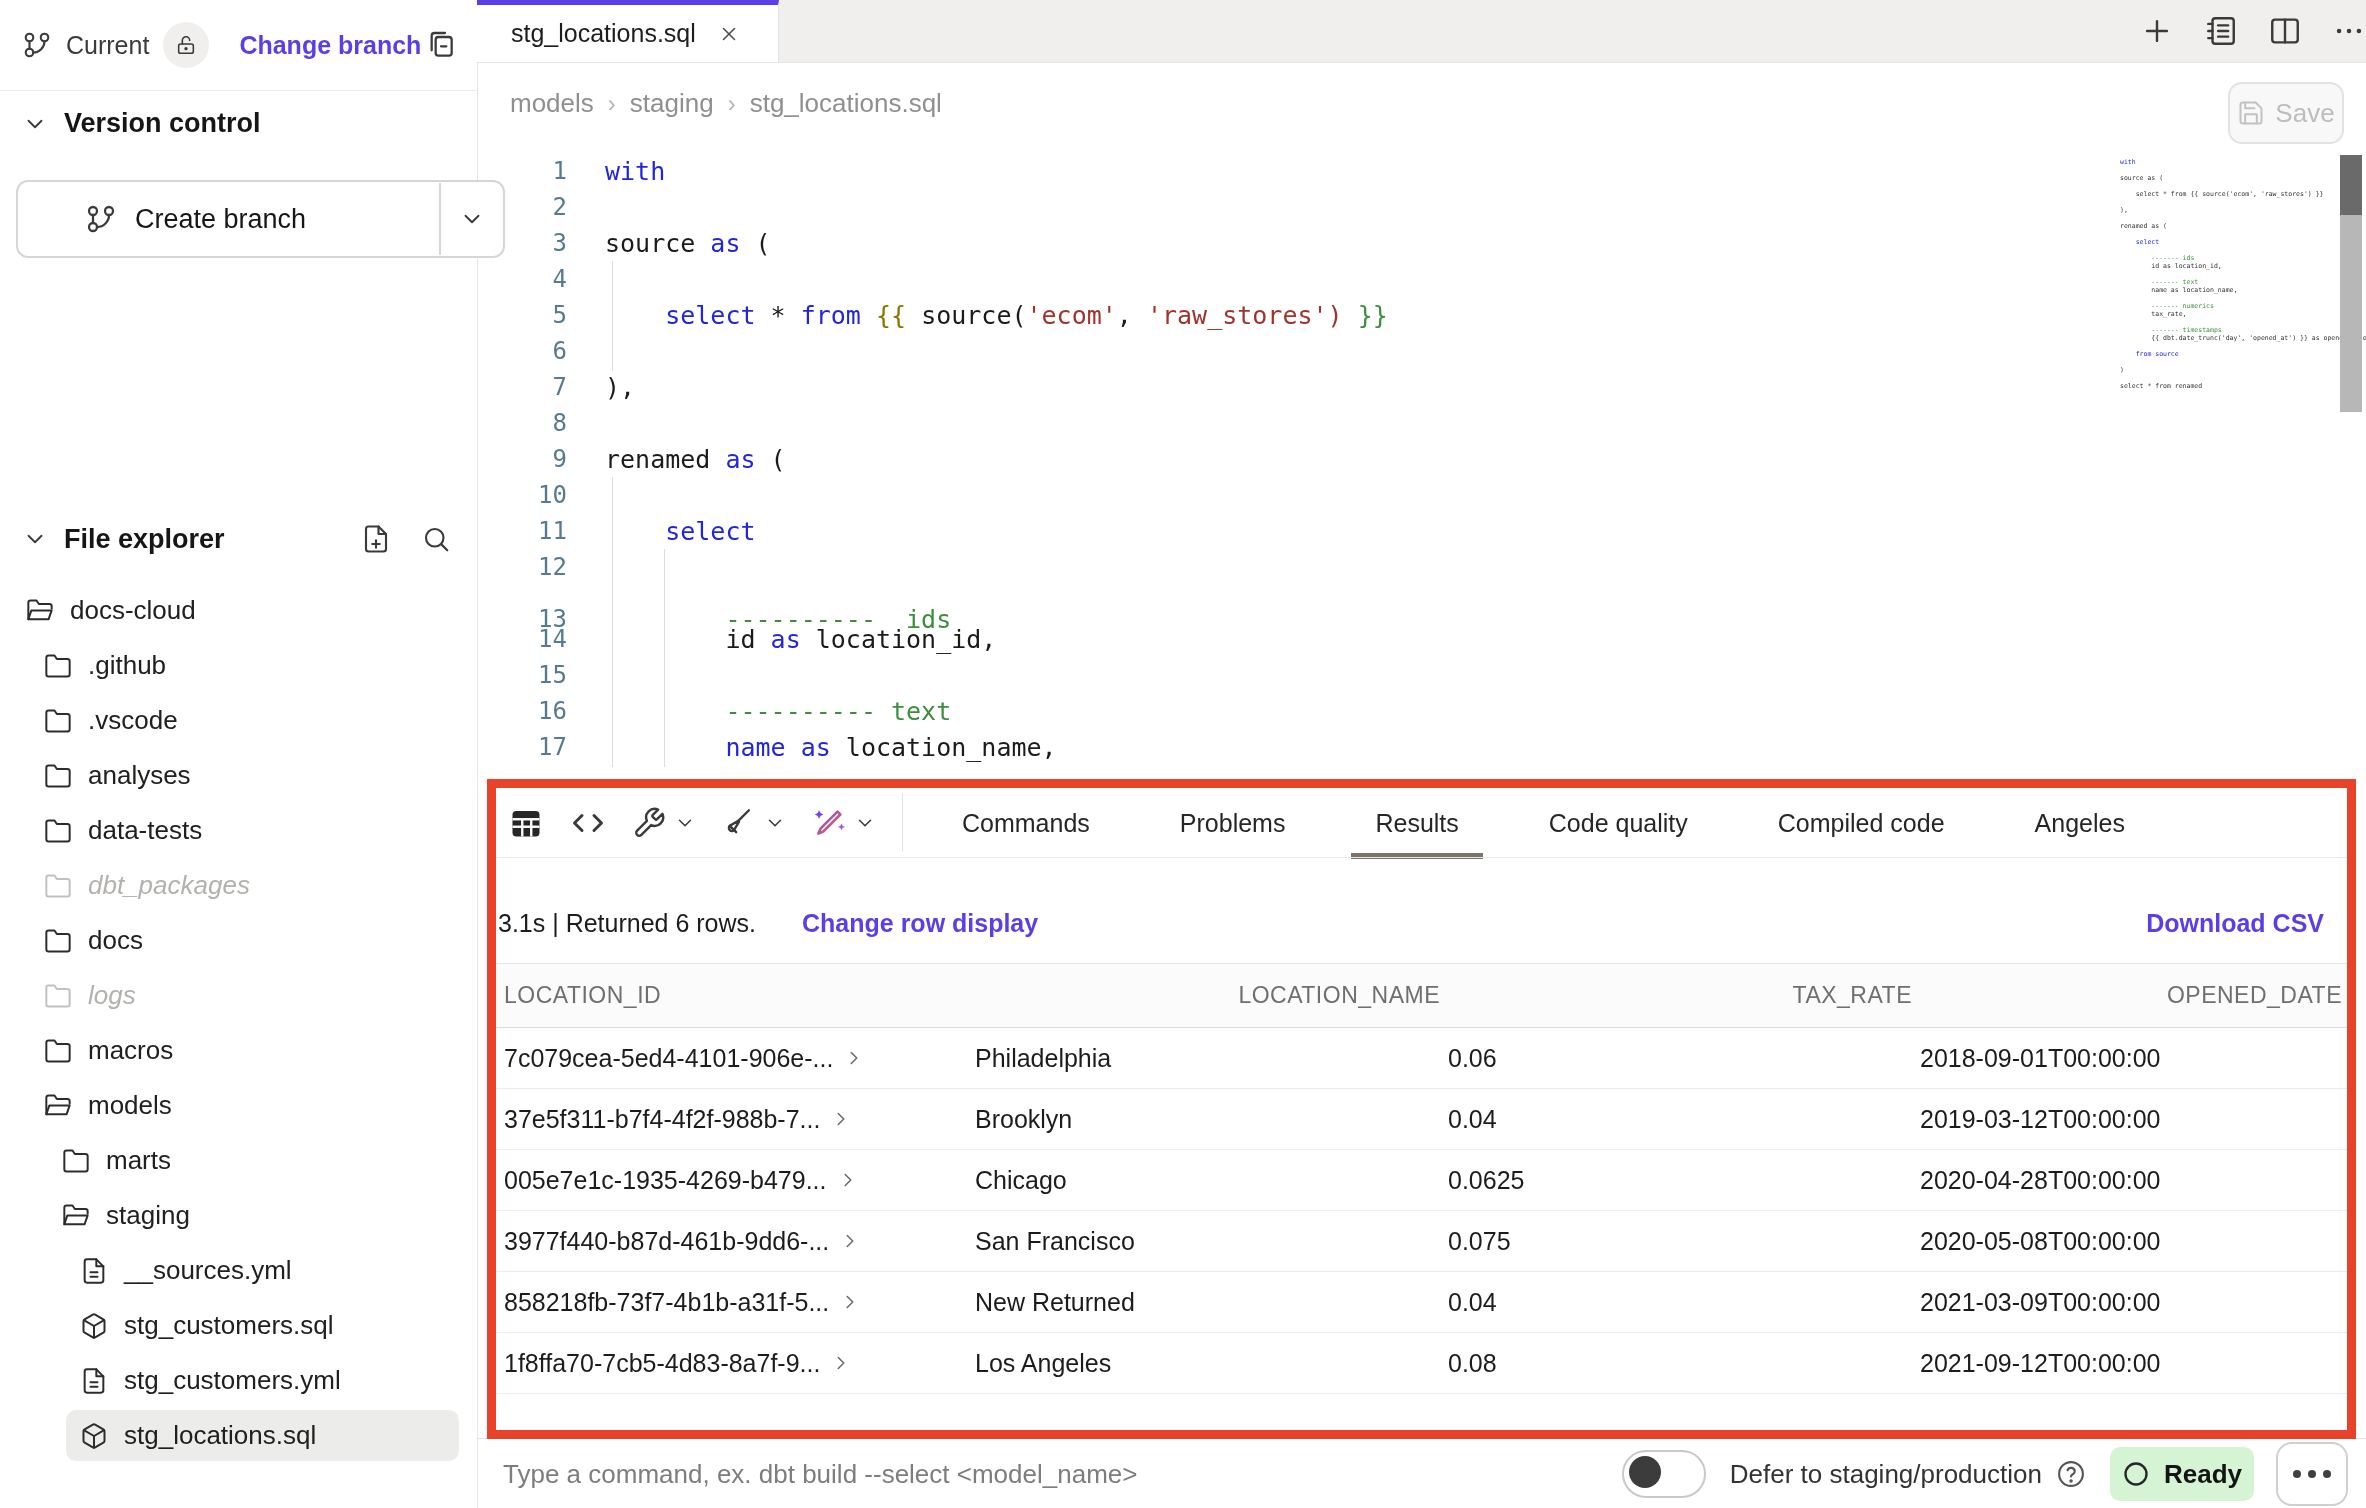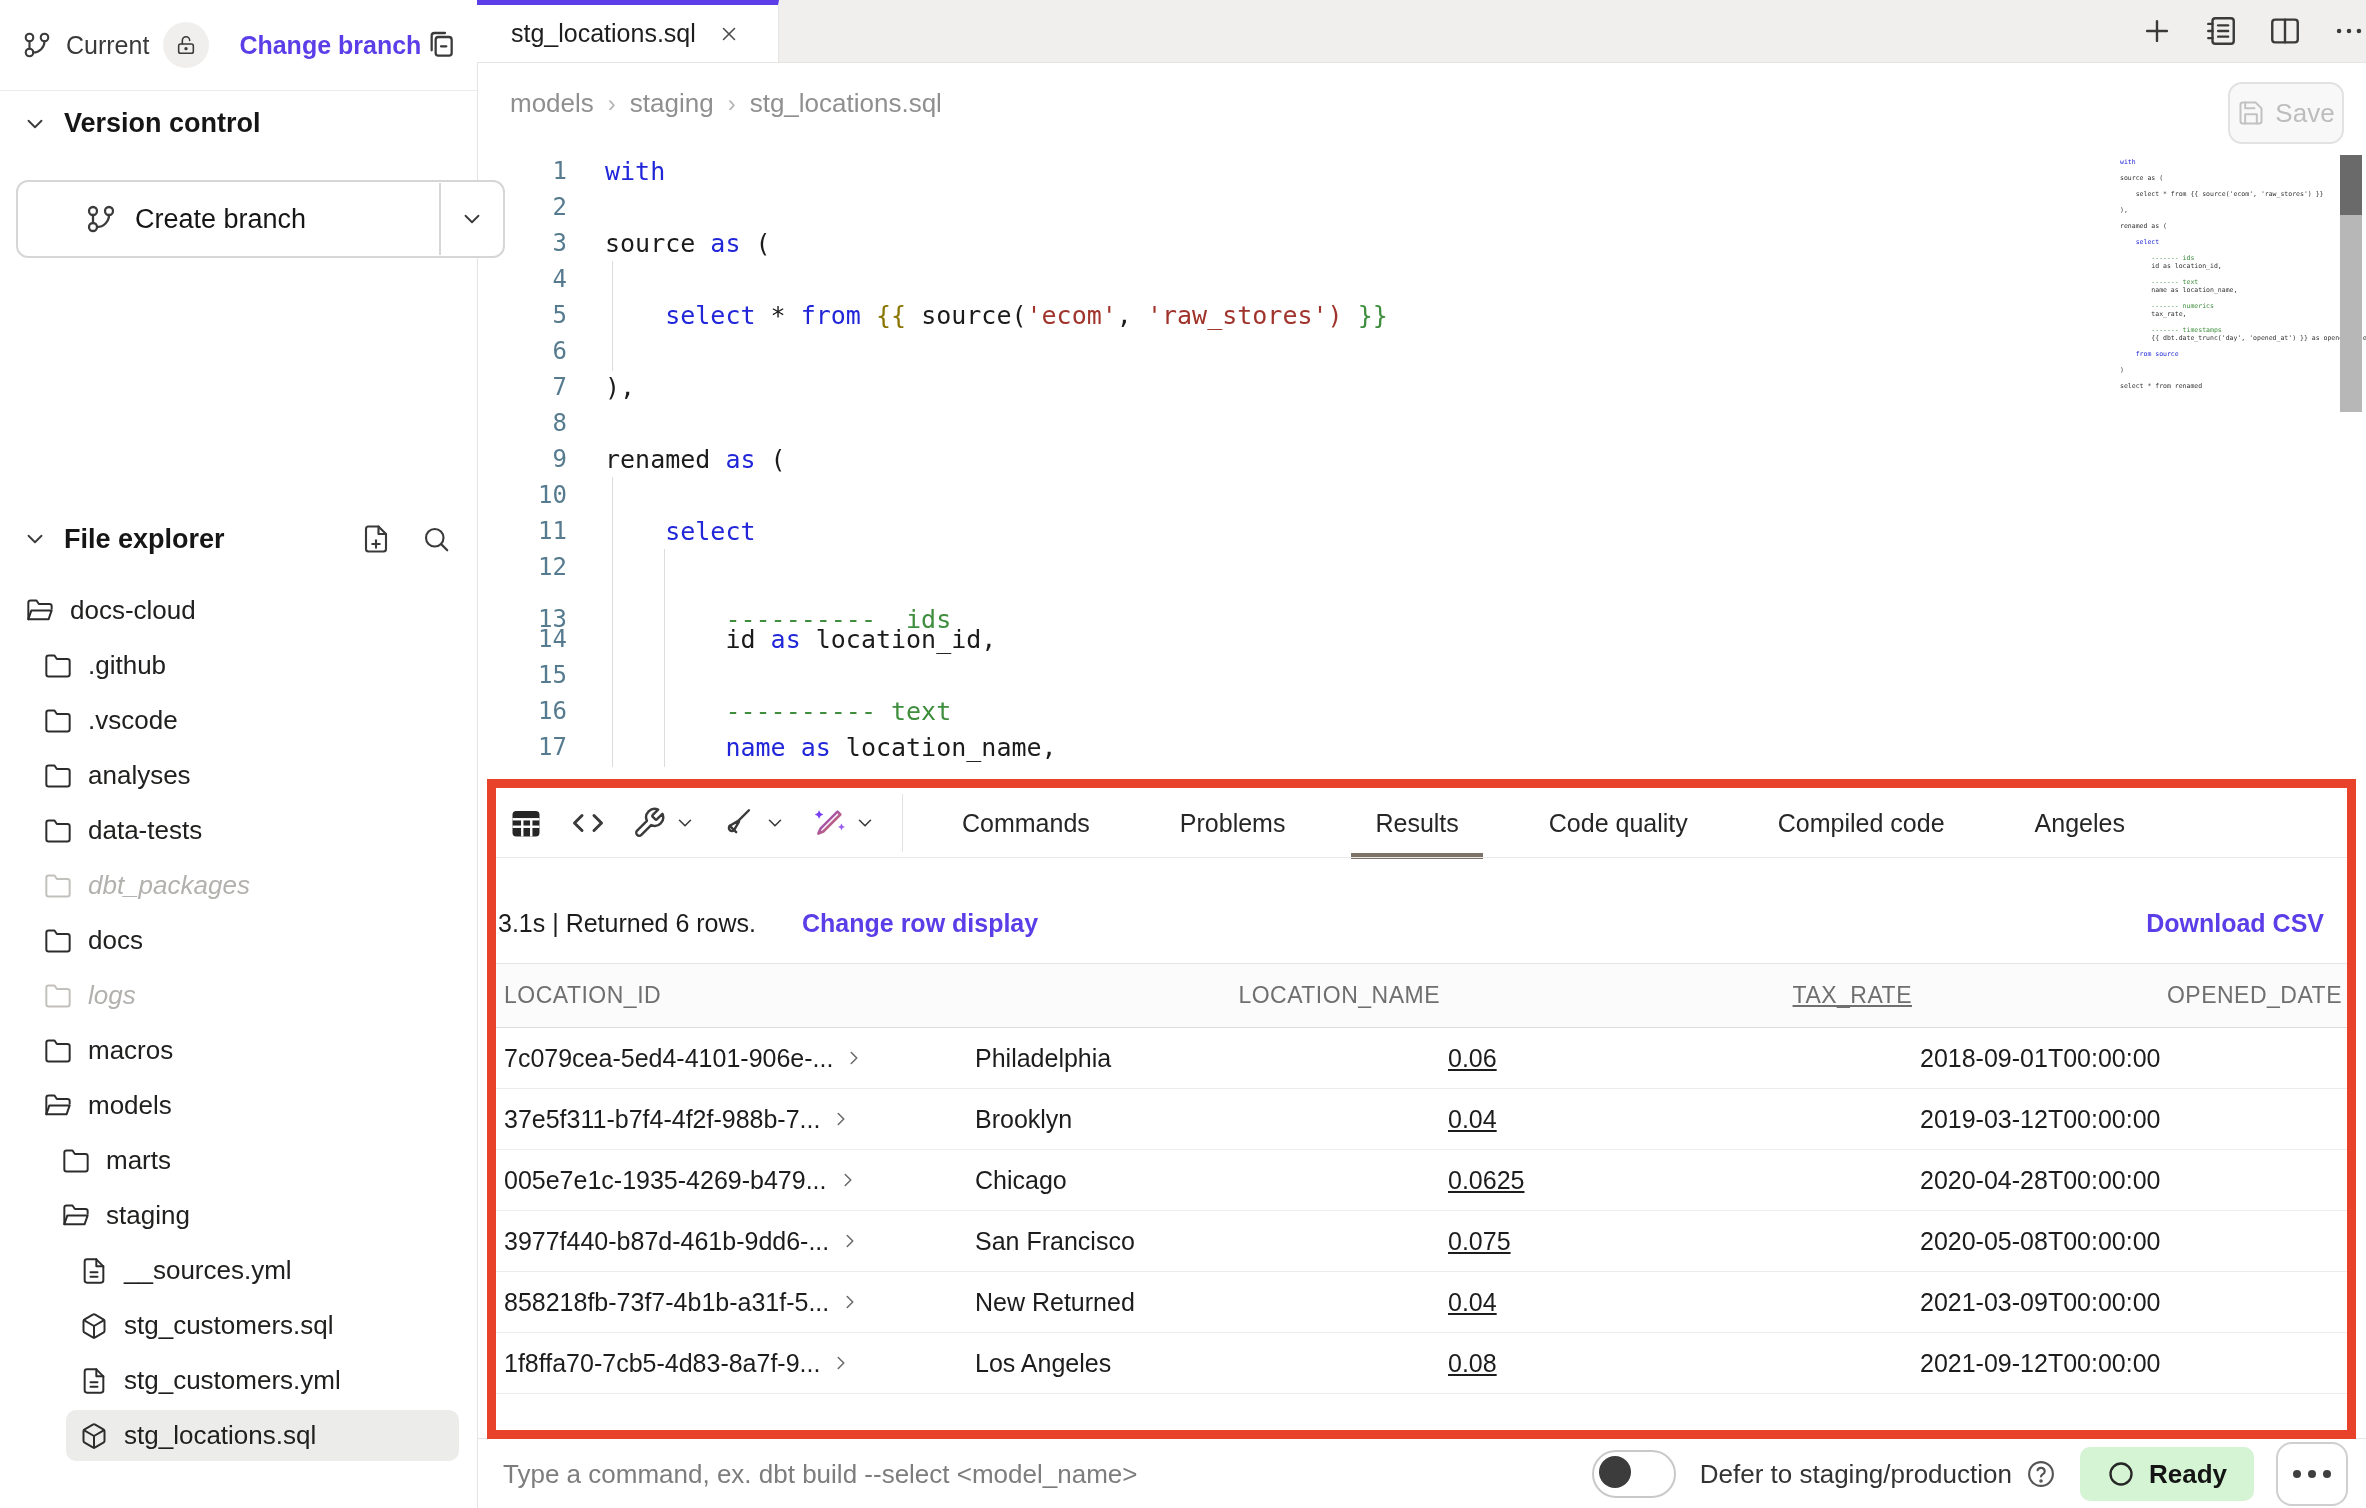--- a/index.html
+++ b/index.html
@@ -64,30 +64,30 @@
   #status-row{left:498px;top:882px;width:1850px;height:56px;display:flex;align-items:flex-end;}
   #status-text{font-size:25px;color:#1c1c1c;}
   #change-row{font-size:25px;font-weight:600;color:#5b3ee8;margin-left:46px;cursor:pointer;}
   #download-csv{position:absolute;right:24px;font-size:25px;font-weight:600;color:#5b3ee8;cursor:pointer;}
   #rtable{left:496px;top:963px;width:1852px;}
   .trow{display:flex;align-items:center;border-bottom:1px solid #ececec;height:60px;}
   .thead{height:63px;background:#fbfbfb;border-top:1px solid #e5e5e5;border-bottom:1px solid #dcdcdc;}
   .thead .cell{font-size:23px;color:#6f6f6f;letter-spacing:.5px;text-align:right;}
   .cell{font-size:25px;color:#1c1c1c;flex:none;padding-left:8px;box-sizing:border-box;}
   .col0{width:471px;display:flex;align-items:center;}
-  .col1{width:473px;} .col2{width:472px;text-decoration:underline;} .col3{width:430px;}
+  .col1{width:473px;} .col2{width:472px;} .col3{width:430px;}
   .expand{margin-left:10px;cursor:pointer;}
 
   
   #bottombar{left:477px;top:1438px;width:1889px;height:70px;border-top:1px solid #e4e4e4;display:flex;align-items:center;}
   #cmd-input{font-size:26px;color:#7d7d7d;margin-left:26px;flex:1;white-space:nowrap;overflow:hidden;}
   #toggle{width:80px;height:44px;border:2px solid #c9c9c9;border-radius:24px;background:#fff;position:relative;flex:none;cursor:pointer;}
   #toggle .knob{position:absolute;left:5px;top:4px;width:32px;height:32px;border-radius:50%;background:#3c3c3c;}
   #defer-label{font-size:26px;color:#333;margin-left:24px;white-space:nowrap;}
-  #ready-chip{margin-left:24px;height:54px;padding:0 27px;background:#d5f4d4;border-radius:10px;display:flex;align-items:center;gap:14px;flex:none;cursor:pointer;}
+  #ready-chip{margin-left:24px;height:54px;padding:0 12px;background:#d5f4d4;border-radius:10px;display:flex;align-items:center;gap:14px;flex:none;cursor:pointer;}
   #ready-chip .rlab{font-size:26px;font-weight:700;color:#141414;}
   #dots-btn{margin-left:22px;margin-right:18px;width:68px;height:60px;border:2px solid #cfcfcf;border-radius:16px;display:flex;align-items:center;justify-content:center;gap:7px;flex:none;cursor:pointer;}
   #dots-btn i{width:8px;height:8px;border-radius:50%;background:#3f3f3f;}
 
   
   #annot{left:487px;top:779px;width:1869px;height:660px;border:9px solid #e8432a;box-sizing:border-box;pointer-events:none;z-index:50;}
 </style>
 </head>
 <body>
 

